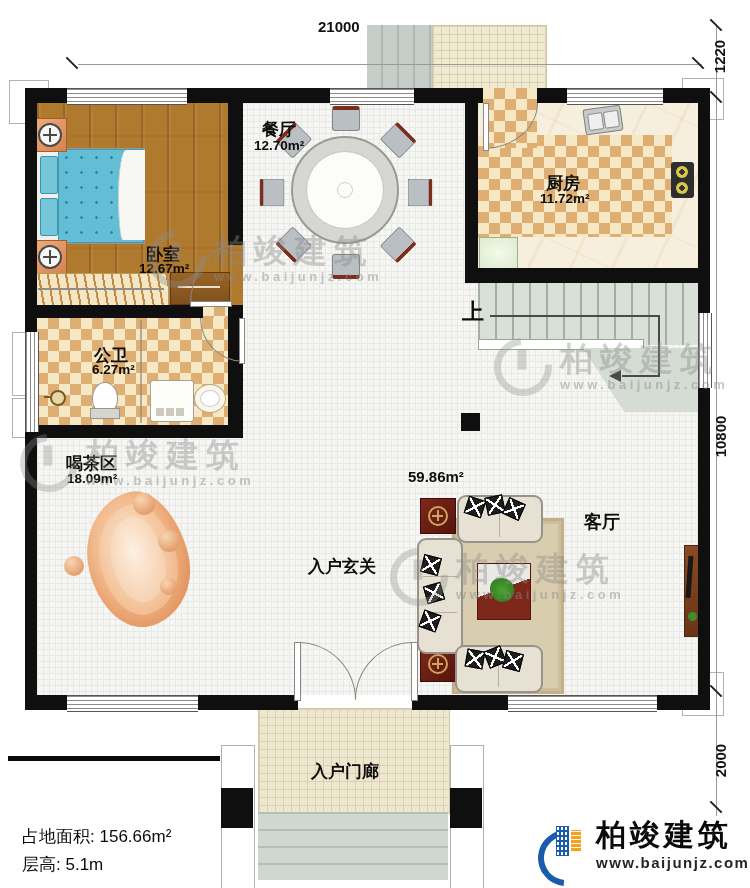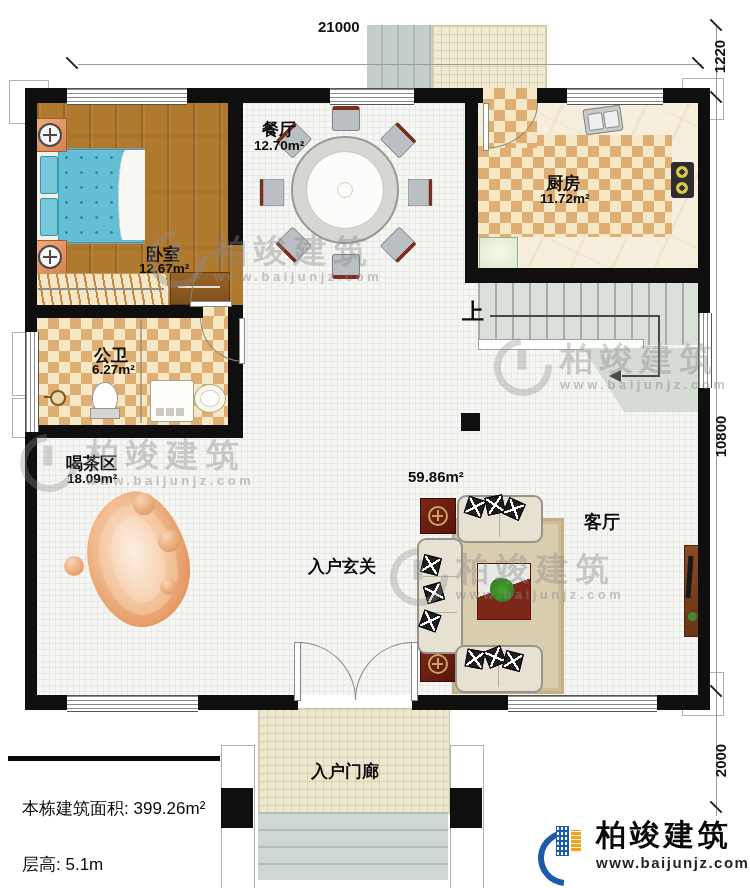--- a/index.html
+++ b/index.html
@@ -311,22 +311,22 @@
   <div class="abs dimline-v" style="left:716px;top:26px;height:790px;"></div>
   <div class="abs tick" style="left:708px;top:24px;"></div>
   <div class="abs tick" style="left:708px;top:96px;"></div>
   <div class="abs tick" style="left:708px;top:690px;"></div>
   <div class="abs tick" style="left:708px;top:806px;"></div>
   <div class="abs dim vdim" style="left:696px;top:48px;width:46px;">1220</div>
   <div class="abs dim vdim" style="left:694px;top:428px;width:52px;">10800</div>
   <div class="abs dim vdim" style="left:698px;top:752px;width:44px;">2000</div>
 
   <div class="abs" style="left:8px;top:756px;width:212px;height:5px;background:#0a0a0a;"></div>
-  <div class="abs info-row" style="left:22px;top:797px;">
-    <span>本栋建筑面积:</span> <span>399.26m²</span>
+  <div class="abs info-row" style="left:22px;top:825px;">
+    <span>占地面积:</span> <span>156.66m²</span>
   </div>
   <div class="abs info-row" style="left:22px;top:853px;">
     <span>层高:</span> <span>5.1m</span>
   </div>
 
   <div class="abs" style="left:538px;top:818px;width:56px;height:60px;">
     <div class="abs logo-swoosh" style="left:0;top:12px;"></div>
     <div class="abs logo-b1" style="left:18px;top:8px;"></div>
     <div class="abs logo-b2" style="left:33px;top:12px;"></div>
   </div>

